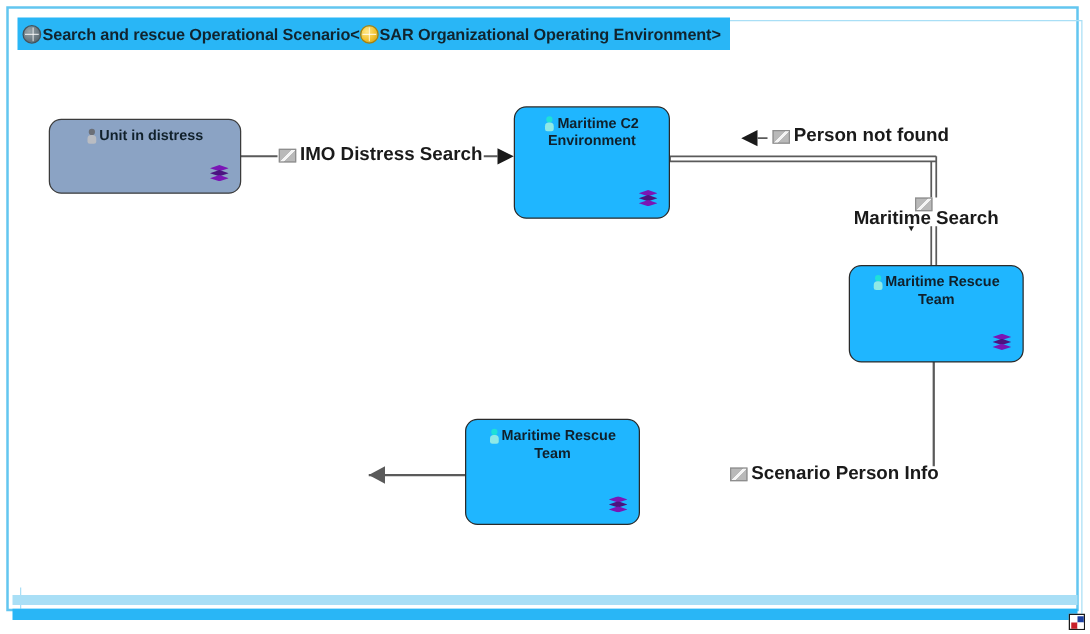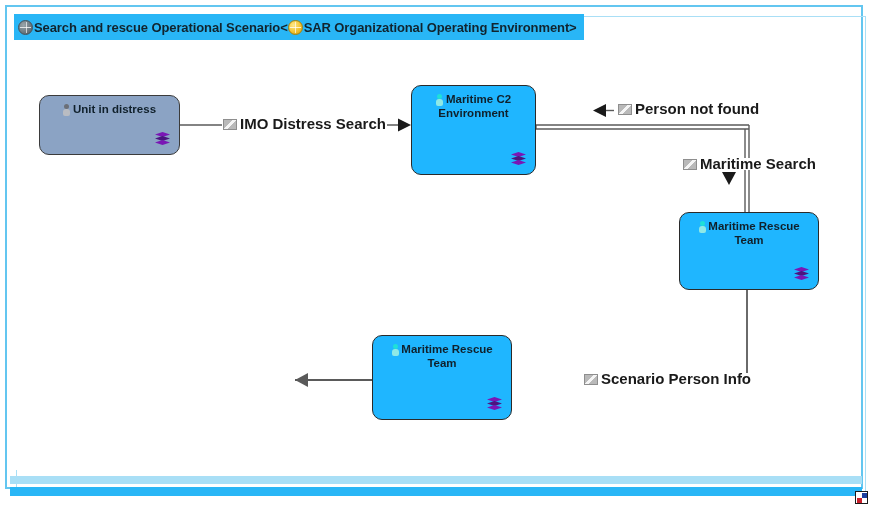--- a/index.html
+++ b/index.html
@@ -193,21 +193,21 @@
 
       <polygon points="708,132 722,132 715,145" fill="#1a1a1a"></polygon>
 
       <line x1="733" y1="249" x2="733" y2="340" stroke="#5a5a5a" stroke-width="1.8"></line>
       <line x1="733" y1="340" x2="578" y2="340" stroke="#5a5a5a" stroke-width="1.8"></line>
       <line x1="483" y1="340" x2="281" y2="340" stroke="#5a5a5a" stroke-width="1.8"></line>
       <polygon points="281,333 294,340 281,347" fill="#5a5a5a" transform="rotate(180 287.5 340)"></polygon>
       <polygon points="481,333.5 494,340 481,346.5" fill="#5a5a5a" transform="translate(-200,0) rotate(180 294,340)"></polygon>
     </svg>
 
-    <div class="node grey" style="left:25px;top:55px;width:141px;height:60px;">
+    <div class="node grey" style="left:25px;top:55px;width:154px;height:60px;">
       <span class="label">
         <span class="person-icon grey">
           <span class="head"></span><span class="body"></span>
         </span><span class="nm">Unit in distress</span>
       </span>
       <span class="stack-icon">
           <i></i>
           <i></i>
           <i></i>
         </span>
@@ -258,21 +258,21 @@
     <div class="flow-label" style="left:208px;top:78px;">
       <span class="msg-icon"></span>
       <span>IMO Distress Search</span>
     </div>
 
     <div class="flow-label" style="left:603px;top:63px;">
       <span class="msg-icon"></span>
       <span>Person not found</span>
     </div>
 
-    <div class="flow-label" style="left:668px;top:118px;">
+    <div class="flow-label" style="left:668px;top:118px;flex-direction:column;">
       <span class="msg-icon"></span>
       <span>Maritime Search</span>
     </div>
 
     <div class="flow-label" style="left:569px;top:333px;">
       <span class="msg-icon"></span>
       <span>Scenario Person Info</span>
     </div>
 
   </div>

